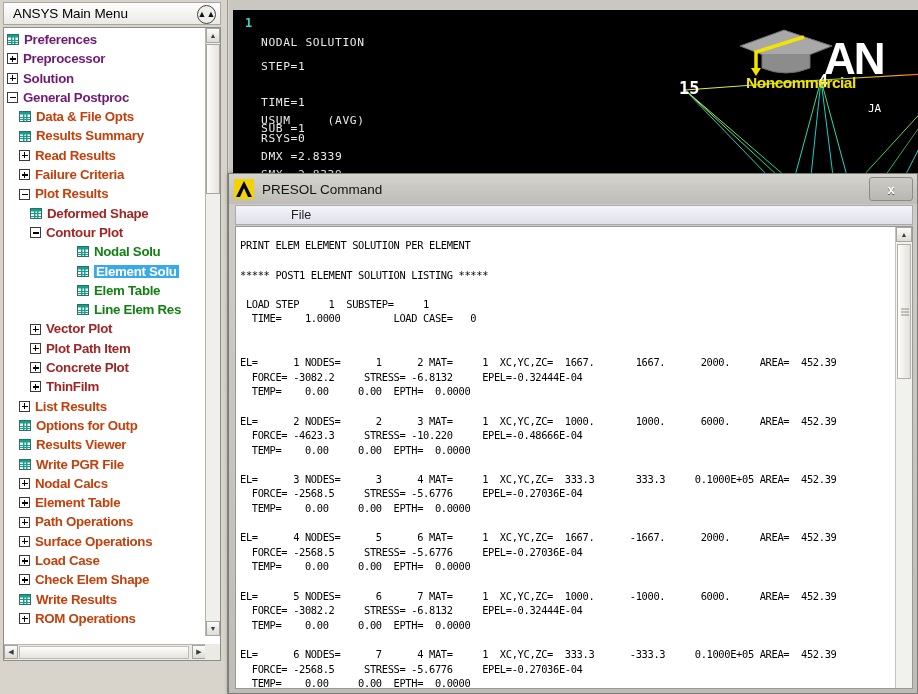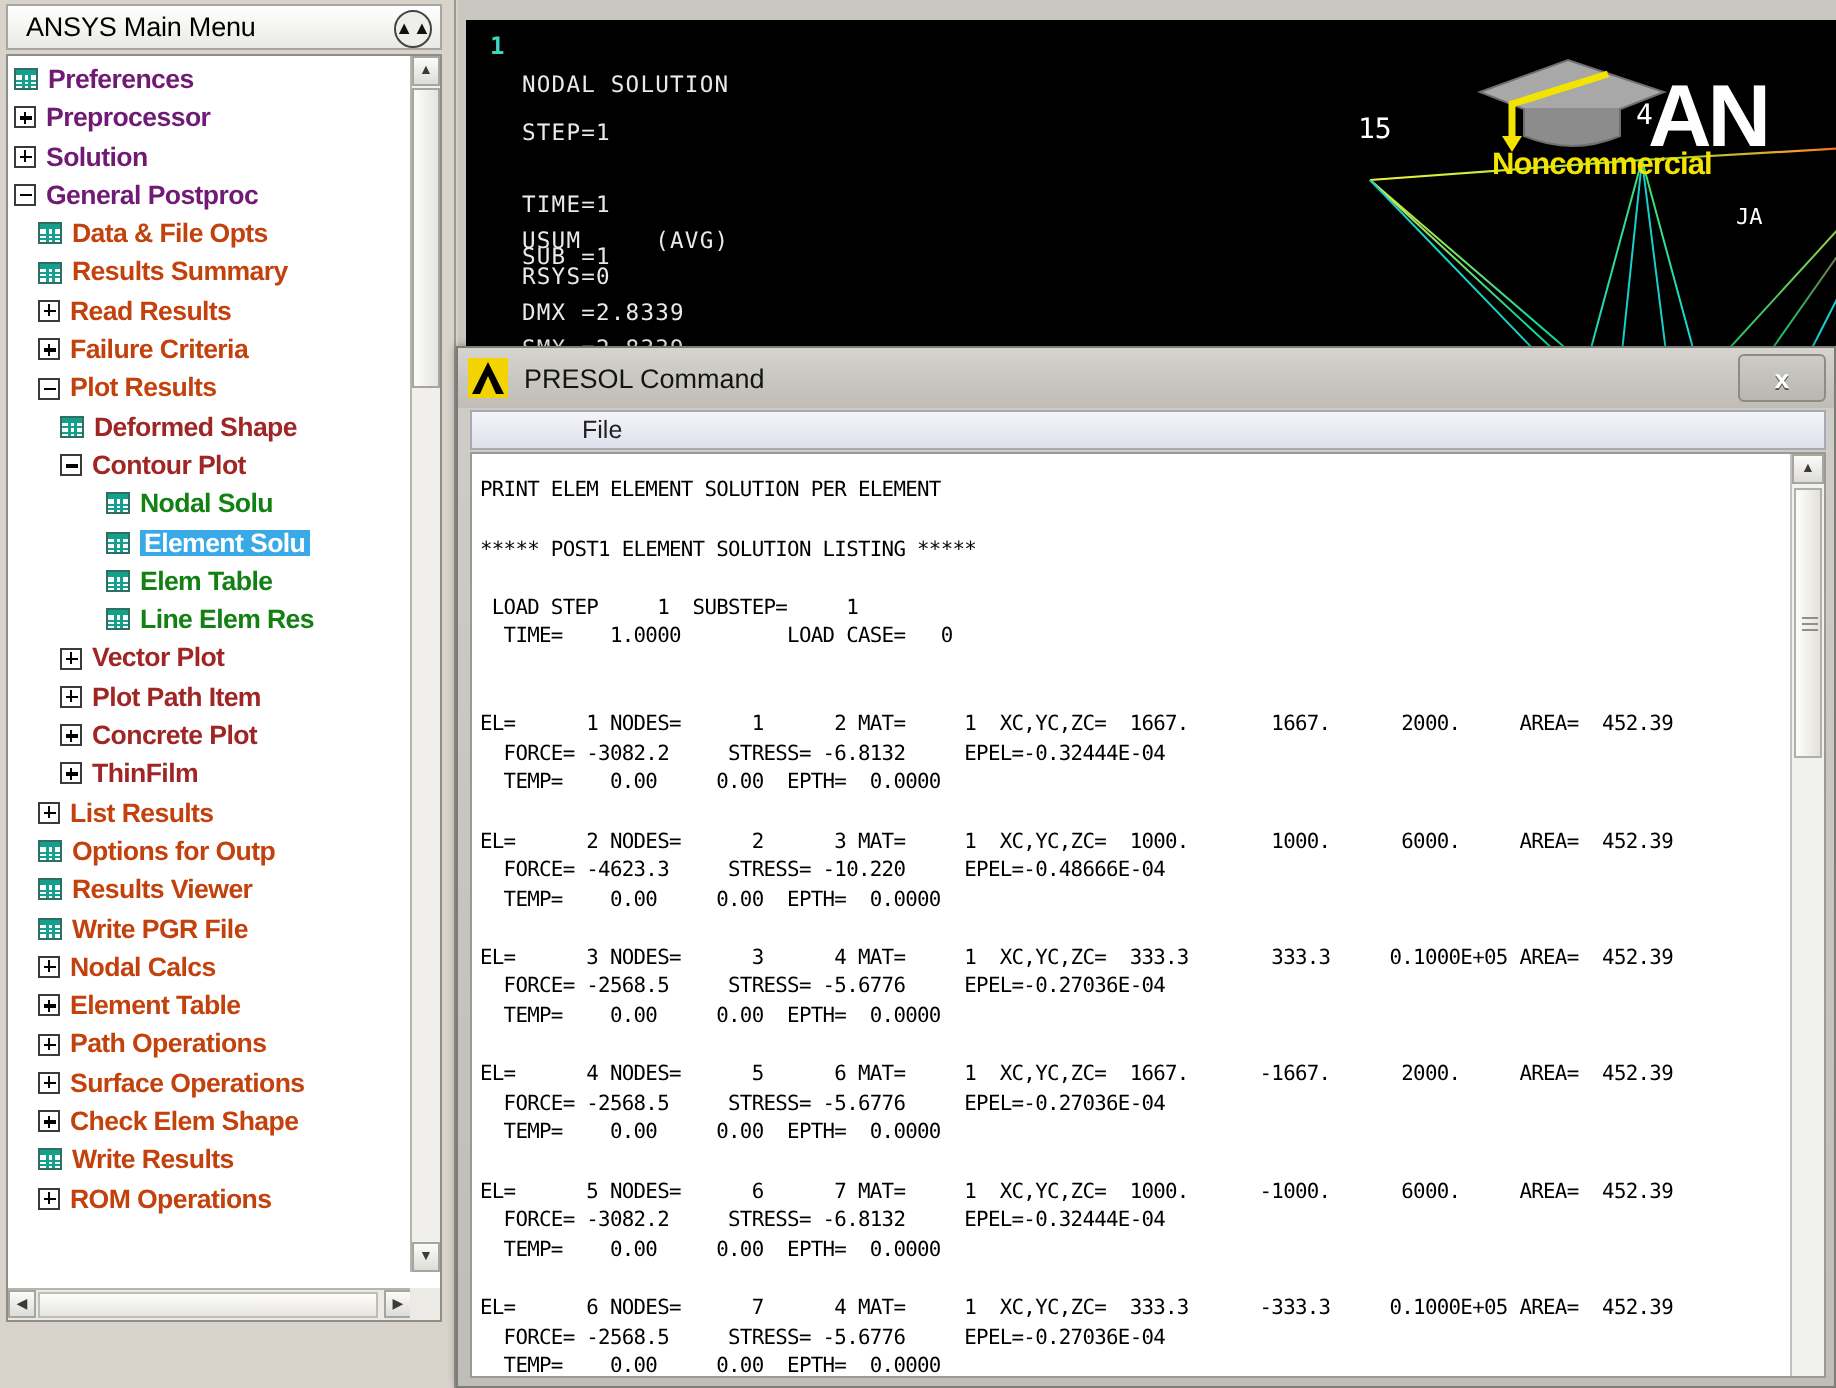--- a/index.html
+++ b/index.html
@@ -141,21 +141,21 @@
   .sel {
     background: #3aa9e8;
     color: #ffffff;
     padding: 0 2px;
   }
 
   
   .lv0 { padding-left: 2px; }
   .lv1 { padding-left: 14px; }
   .lv2 { padding-left: 25px; }
-  .lv3 { padding-left: 48px; }
+  .lv3 { padding-left: 48px; margin-left: 24px; }
 
   
   .mm-vscroll {
     position: absolute;
     right: 0; top: 0;
     width: 15px; height: 608px;
     background: #f0efec;
     border-left: 1px solid #b5b5ae;
     box-sizing: border-box;
   }
@@ -224,23 +224,24 @@
     position: absolute;
     left: 12px; top: 6px;
     font-family: "DejaVu Sans Mono", monospace;
     font-size: 12px;
     color: #3bd6c4;
     font-weight: bold;
   }
   .glabel {
     position: absolute;
     font-family: "DejaVu Sans Mono", monospace;
-    font-size: 14px;
+    font-size: 17px;
     color: #ffffff;
-    font-weight: normal;
+    font-weight: bold;
+    margin-top: 21px;
   }
   .ansys-logo {
     position: absolute;
     right: 0px; top: 12px;
     width: 190px; height: 100px;
   }
   .logo-ansys-text {
     position: absolute;
     left: 96px; top: 12px;
     font-size: 44px;
@@ -509,20 +510,24 @@
             <span class="tglyph exp plus"></span>
             <span class="tlabel c-navy">Element Table</span>
           </div>
           <div class="tnode lv1">
             <span class="tglyph exp plus"></span>
             <span class="tlabel c-navy">Path Operations</span>
           </div>
           <div class="tnode lv1">
             <span class="tglyph exp plus"></span>
             <span class="tlabel c-navy">Surface Operations</span>
+          </div>
+          <div class="tnode lv1">
+            <span class="tglyph exp plus"></span>
+            <span class="tlabel c-navy">Load Case</span>
           </div>
           <div class="tnode lv1">
             <span class="tglyph exp plus"></span>
             <span class="tlabel c-navy">Check Elem Shape</span>
           </div>
           <div class="tnode lv1">
             <span class="tglyph leaf"></span>
             <span class="tlabel c-navy">Write Results</span>
           </div>
           <div class="tnode lv1">

